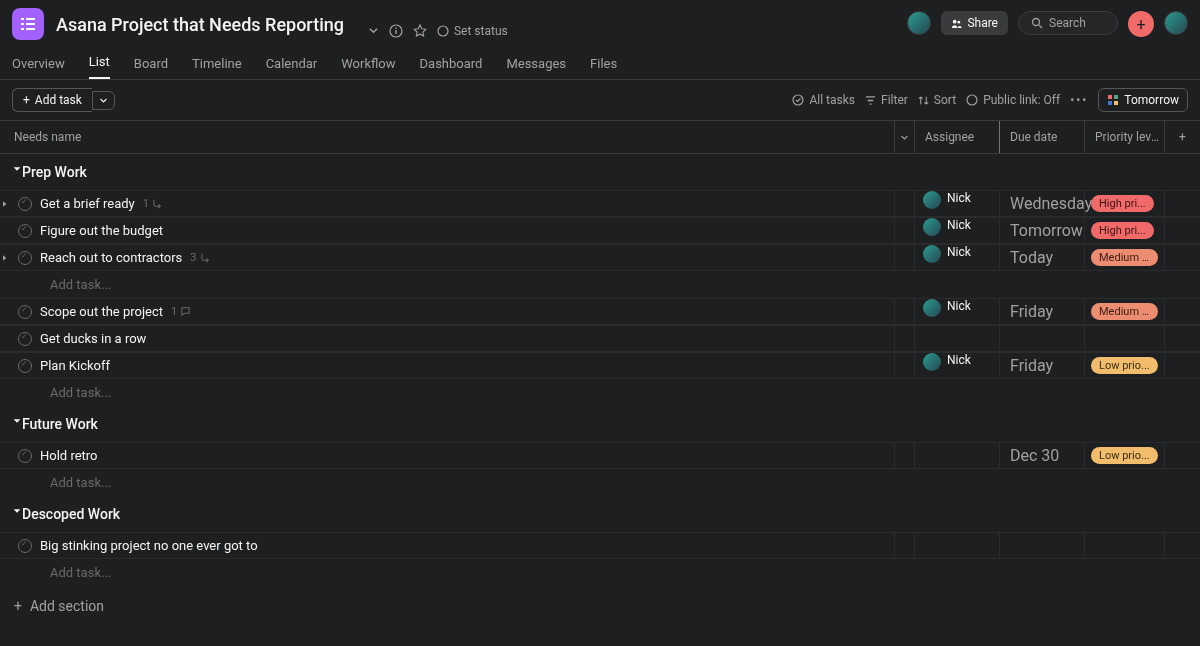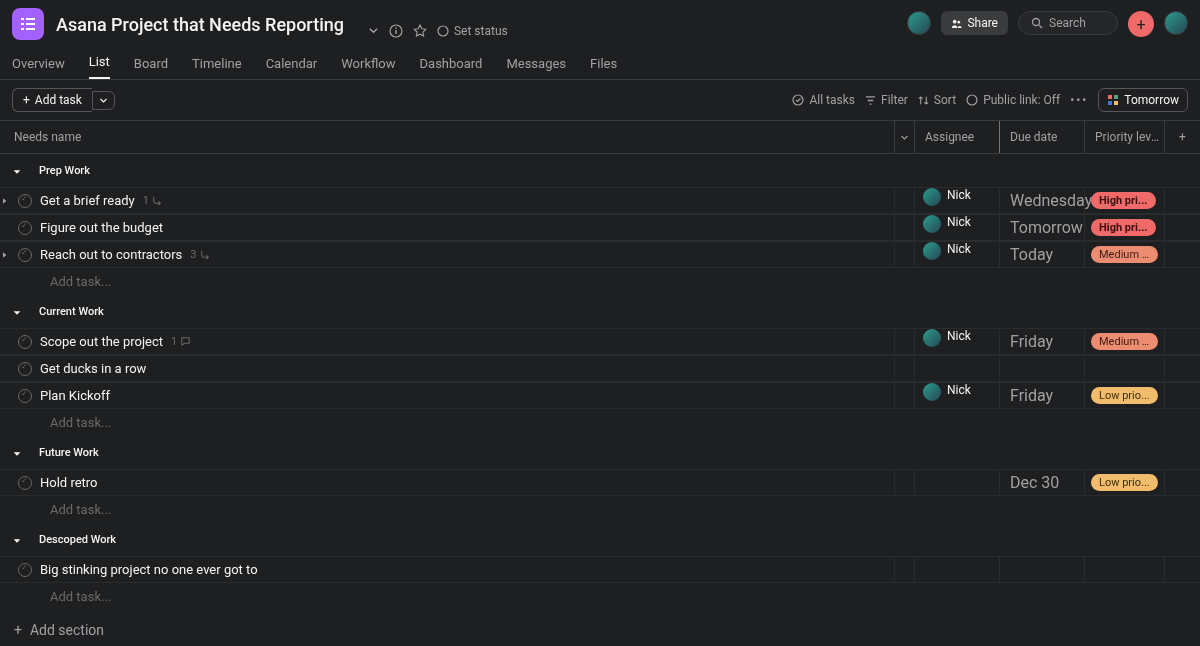--- a/index.html
+++ b/index.html
@@ -27,35 +27,35 @@
 .toolbar-item { display:flex; align-items:center; gap:5px; cursor:pointer; }
 .customize-btn { border:1px solid #565557; padding:4px 8px; border-radius:6px; color:#f5f4f3; display:flex; align-items:center; gap:5px; cursor:pointer; }
 .grid-header { display:flex; border-top:1px solid #3a3b3d; border-bottom:1px solid #3a3b3d; height:34px; align-items:center; color:#a2a0a2; font-size:12px; }
 .col-name { flex:1; padding-left:14px; border-right:1px solid #3a3b3d; height:100%; display:flex; align-items:center; }
 .col-dd { width:20px; border-right:1px solid #3a3b3d; height:100%; display:flex; align-items:center; justify-content:center; cursor:pointer; }
 .col-assignee { width:85px; padding-left:10px; border-right:1px solid #737373; height:100%; display:flex; align-items:center; }
 .col-date { width:85px; padding-left:10px; border-right:1px solid #3a3b3d; height:100%; display:flex; align-items:center; }
 .col-priority { width:80px; padding-left:10px; border-right:1px solid #3a3b3d; height:100%; display:flex; align-items:center; overflow:hidden; }
 .col-add { width:35px; display:flex; align-items:center; justify-content:center; height:100%; cursor:pointer; }
 .sections { overflow-y:auto; }
-.section-header { display:flex; align-items:flex-end; padding:10px 12px; font-size:11px; font-weight:500; cursor:pointer; gap:17px; }
+.section-header { display:flex; align-items:flex-start; padding:10px 12px; font-size:14px; font-weight:500; cursor:pointer; gap:0; }
 .row { display:flex; border-top:1px solid #2a2b2d; border-bottom:1px solid #2a2b2d; height:27px; align-items:center; font-size:13px; }
 .row .name-cell { flex:1; display:flex; align-items:center; gap:8px; height:100%; border-right:1px solid #2a2b2d; }
 .caret-space { width:10px; display:flex; justify-content:center; color:#a2a0a2; }
 .check-circle { width:14px; height:14px; border:1.5px solid #6a696a; border-radius:50%; flex-shrink:0; position:relative; }
 .check-circle::after { content:"✓"; position:absolute; font-size:8px; top:-1px; left:2px; color:#6a696a; }
 .task-name { color:#f5f4f3; }
 .meta { font-size:11px; color:#6a696a; display:flex; align-items:center; gap:3px; }
 .assignee-cell { width:85px; padding-left:8px; display:flex; gap:6px; height:100%; border-right:1px solid #2a2b2d; font-size:12px; }
 .assignee-cell .sm-avatar { width:18px; height:18px; border-radius:50%; background:linear-gradient(135deg,#2a9d8f,#264653); flex-shrink:0; }
 .date-cell { width:85px; padding-left:10px; height:100%; display:flex; align-items:center; border-right:1px solid #2a2b2d; font-size:16px; color:#a2a0a2; }
 .dd-cell { width:20px; height:100%; border-right:1px solid #2a2b2d; }
 .priority-cell { width:80px; padding:0 6px; height:100%; display:flex; align-items:center; border-right:1px solid #2a2b2d; }
 .pill { padding:2px 8px; border-radius:10px; font-size:11px; white-space:nowrap; overflow:hidden; text-overflow:ellipsis; max-width:68px; color:#1e1f21; }
-.pill.high { background:#f06a6a; color:#3b1212;font-weight:bold; }
+.pill.high { background:#f06a6a; color:#3b1212; }
 .pill.medium { background:#ec8d71; color:#3b1c12; }
 .pill.low { background:#f1bd6c; color:#3b2f12; }
 .extra-cell { width:35px; height:100%; }
 .add-task-row { padding:6px 0 6px 50px; color:#6a696a; font-size:13px; cursor:pointer; }
 .add-section { padding:12px 14px; color:#a2a0a2; font-size:14px; display:flex; gap:8px; align-items:center; cursor:pointer; }
 svg { display:block; }
 </style>
 </head>
 <body>
 
@@ -274,28 +274,20 @@
         <span class="sm-avatar"></span>
         <span>Nick</span>
       </div>
       <div class="date-cell">Today</div>
       <div class="priority-cell">
         <span class="pill medium">Medium ...</span>
       </div>
       <div class="extra-cell"></div>
     </div>
     <div class="add-task-row">Add task...</div>
-    <div class="section-header">
-      <span>
-        <svg width="10" height="10" viewBox="0 0 12 12">
-          <path d="M2 4l4 4 4-4" fill="#f5f4f3"></path>
-        </svg>
-      </span>
-      <span>Current Work</span>
-    </div>
     <div class="row">
       <div class="name-cell">
         <span class="caret-space"></span>
         <span class="check-circle"></span>
         <span class="task-name">Scope out the project</span>
         <span class="meta">1 <svg width="11" height="11" viewBox="0 0 12 12">
             <path d="M2 2h8v6H5l-3 2V2z" stroke="#6a696a" stroke-width="1.1" fill="none"></path>
           </svg></span>
       </div>
       <div class="dd-cell"></div>

